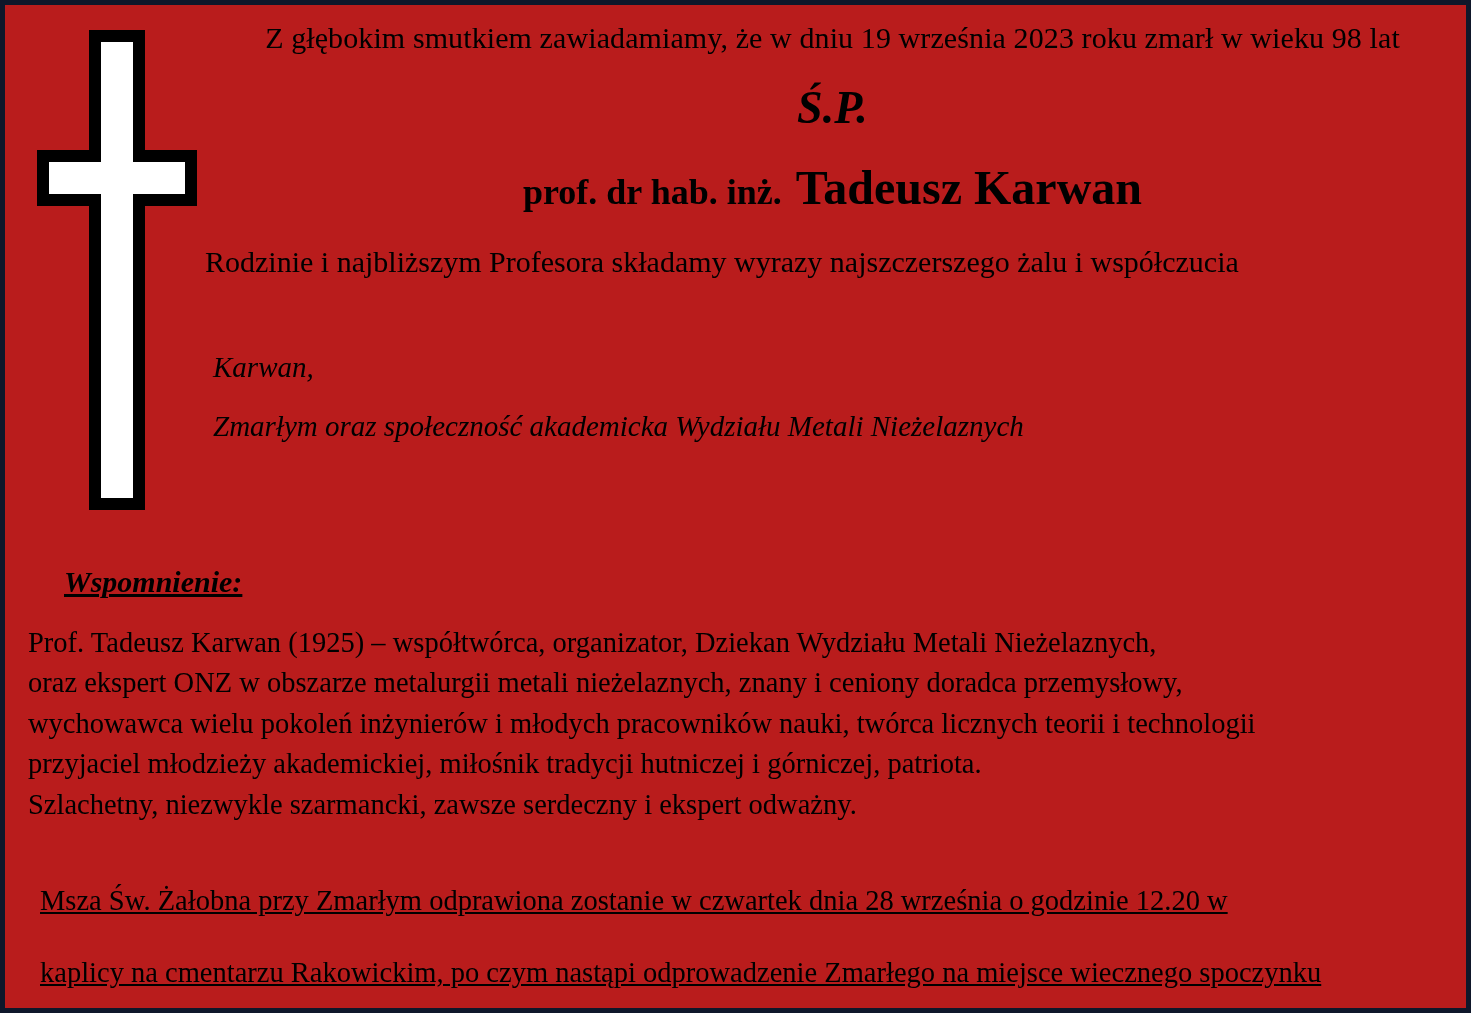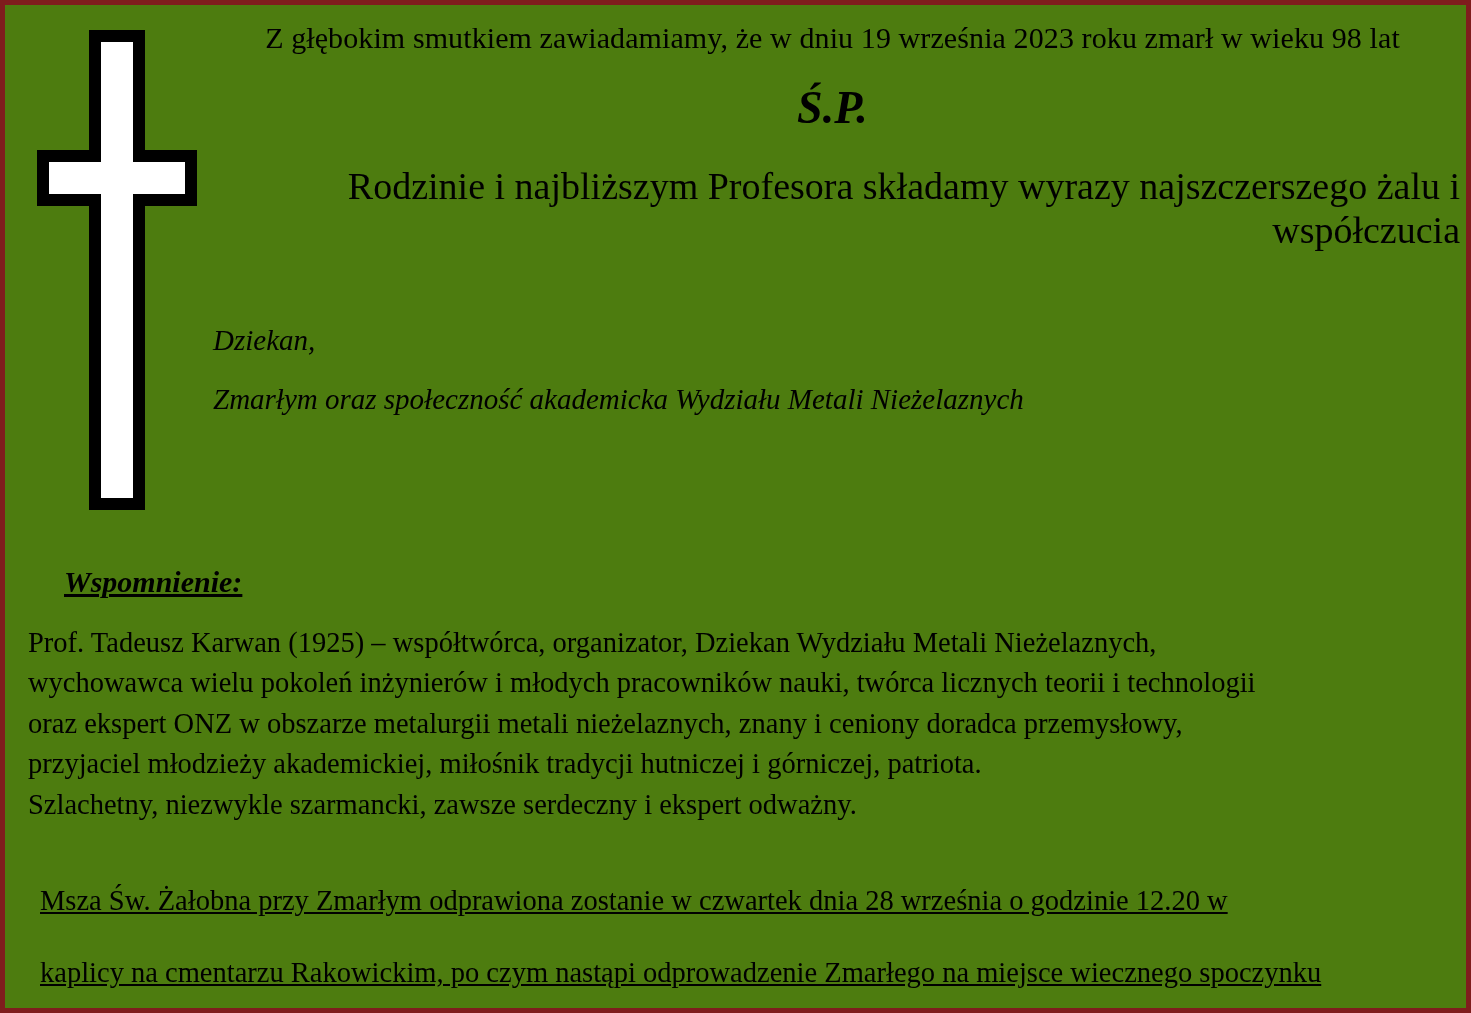--- a/index.html
+++ b/index.html
@@ -9,22 +9,22 @@
   }
   body {
     font-family: "Liberation Serif", "DejaVu Serif", serif;
     color: #000000;
   }
   .page {
     position: relative;
     width: 1471px;
     height: 1013px;
     box-sizing: border-box;
-    background: #4d7c0f;
-    border: 5px solid #7f1d1d;
+    background: #b91c1c;
+    border: 5px solid #0f172a;
     overflow: hidden;
   }
   .inner {
     position: absolute;
     left: 0;
     top: 0;
     right: 0;
     bottom: 0;
   }
 
@@ -98,22 +98,22 @@
     font-size: 36px;
     font-weight: bold;
   }
   .name-main {
     font-size: 48px;
     font-weight: bold;
     margin-left: 14px;
   }
   .condolence {
     margin-top: 30px;
-    text-align: right;
-    font-size: 38px;
+    text-align: left;
+    font-size: 30px;
   }
   .signature {
     margin-top: 72px;
     font-size: 29px;
     font-style: italic;
     padding-left: 8px;
   }
   .signature .sig-2 {
     margin-top: 26px;
   }
@@ -158,36 +158,39 @@
       <div class="h-outer"></div>
       <div class="v-inner"></div>
       <div class="h-inner"></div>
     </div>
 
     <div class="content">
       <div class="line-1">Z głębokim smutkiem zawiadamiamy, że w dniu 19 września 2023 roku zmarł w wieku 98 lat</div>
 
       <div class="sp">Ś.P.</div>
 
+      <div class="name-row">
+        <span class="name-title">prof. dr hab. inż.</span><span class="name-main">Tadeusz Karwan</span>
+      </div>
 
       <div class="condolence">Rodzinie i najbliższym Profesora składamy wyrazy najszczerszego żalu i współczucia</div>
 
       <div class="signature">
-        <div class="sig-1">Dziekan,</div>
+        <div class="sig-1">Karwan,</div>
         <div class="sig-2">Zmarłym oraz społeczność akademicka Wydziału Metali Nieżelaznych</div>
       </div>
     </div>
 
     <div class="memoir">
       <div class="memoir-heading">Wspomnienie:</div>
 
       <div class="memoir-body">
         <p>Prof. Tadeusz Karwan (1925) – współtwórca, organizator, Dziekan Wydziału Metali Nieżelaznych,</p>
+        <p>oraz ekspert ONZ w obszarze metalurgii metali nieżelaznych, znany i ceniony doradca przemysłowy,</p>
         <p>wychowawca wielu pokoleń inżynierów i młodych pracowników nauki, twórca licznych teorii i technologii</p>
-        <p>oraz ekspert ONZ w obszarze metalurgii metali nieżelaznych, znany i ceniony doradca przemysłowy,</p>
         <p>przyjaciel młodzieży akademickiej, miłośnik tradycji hutniczej i górniczej, patriota.</p>
         <p>Szlachetny, niezwykle szarmancki, zawsze serdeczny i ekspert odważny.</p>
       </div>
 
       <div class="mass">
         <p>Msza Św. Żałobna przy Zmarłym odprawiona zostanie w czwartek dnia 28 września o godzinie 12.20 w</p>
         <p>kaplicy na cmentarzu Rakowickim, po czym nastąpi odprowadzenie Zmarłego na miejsce wiecznego spoczynku</p>
       </div>
     </div>
 

